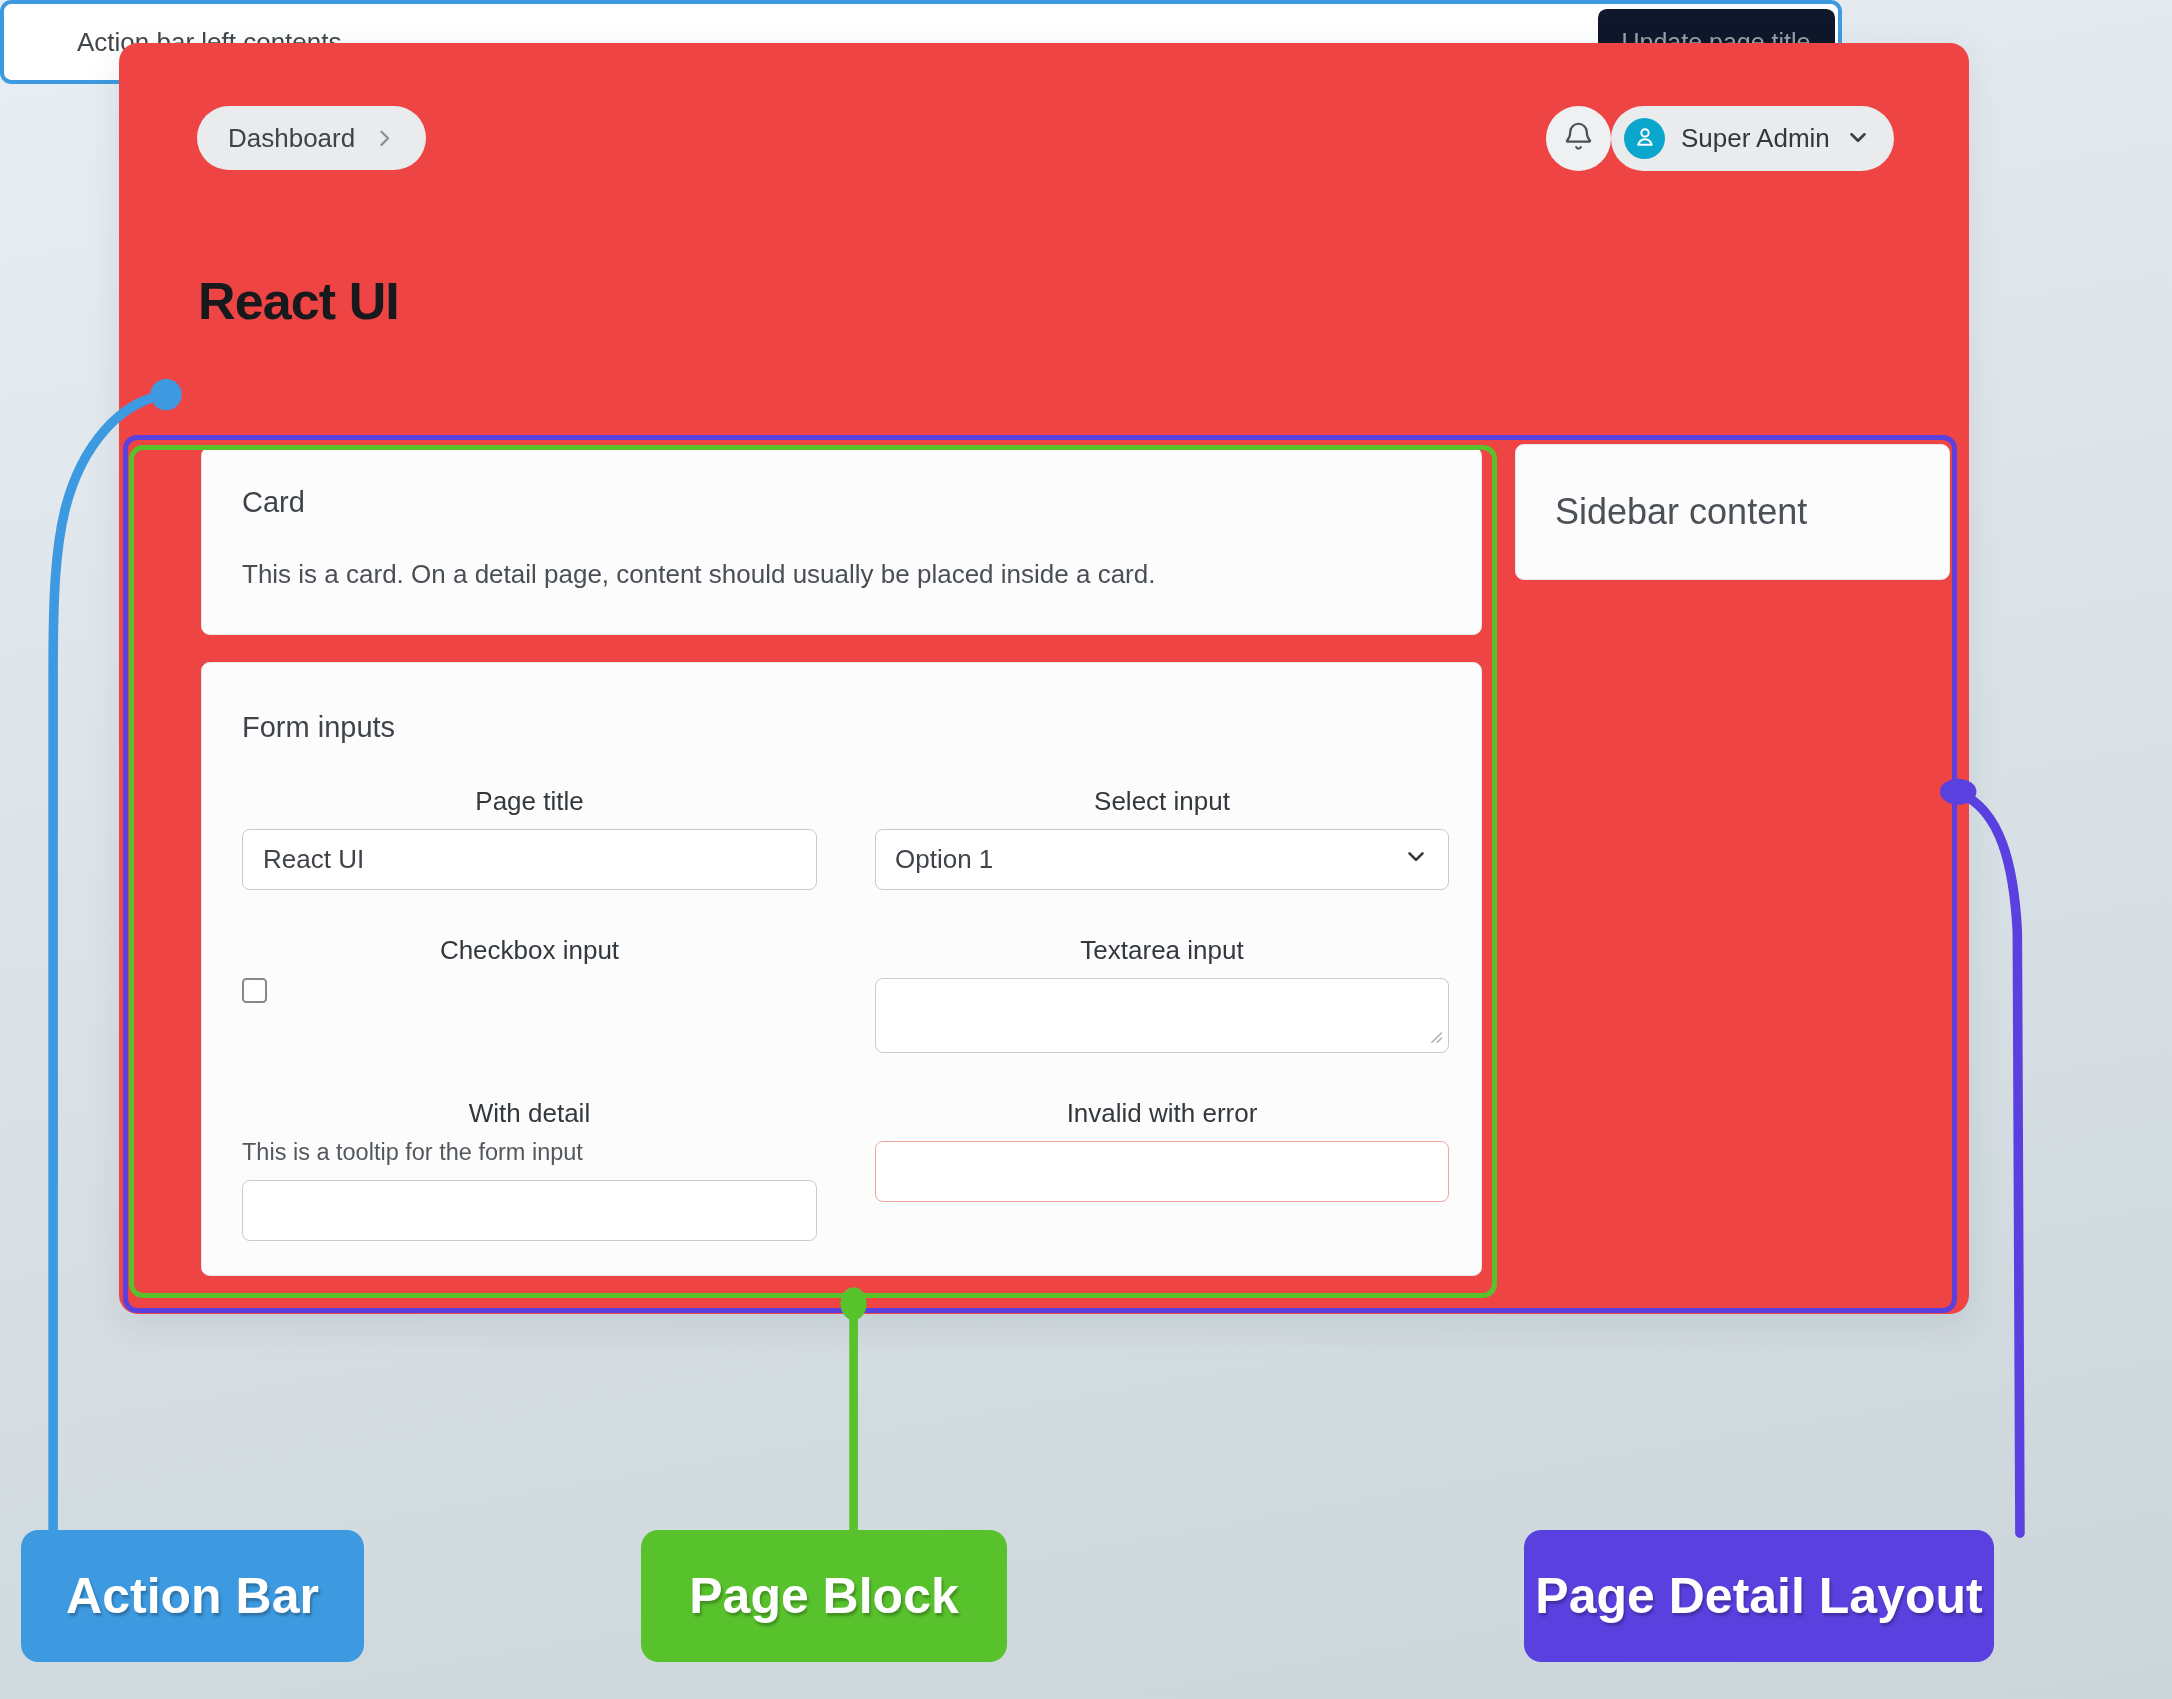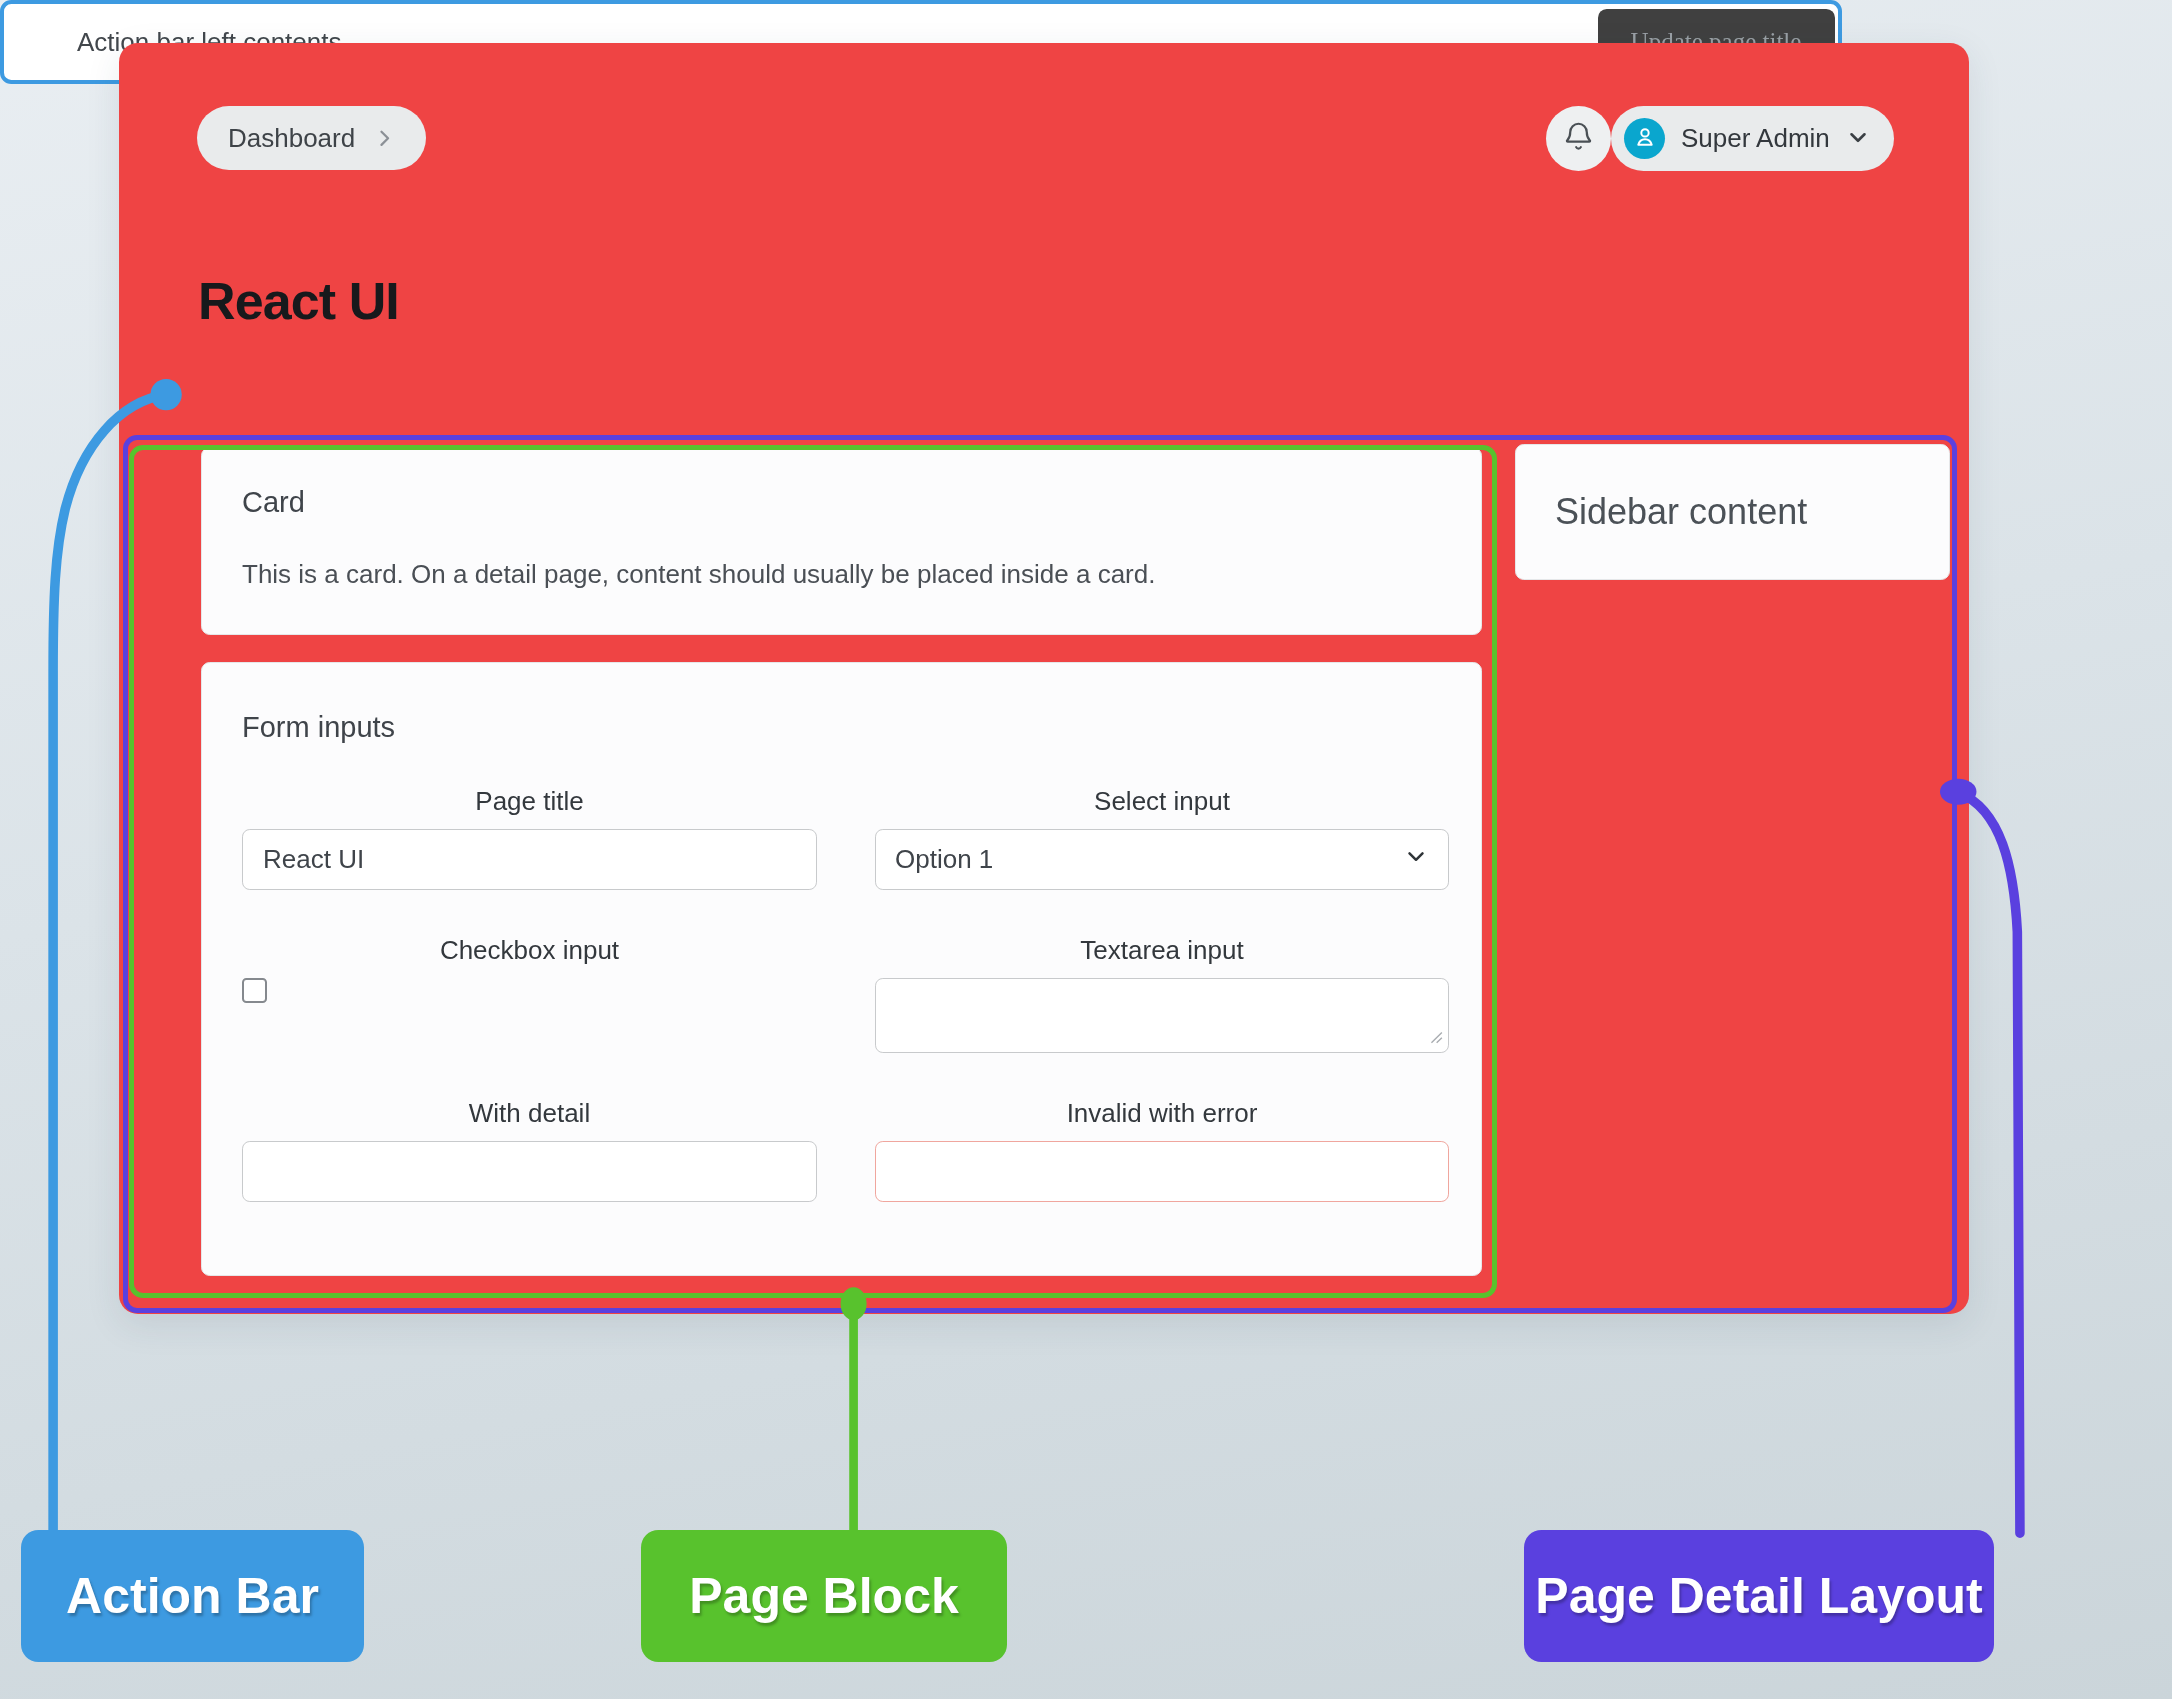--- a/index.html
+++ b/index.html
@@ -85,21 +85,21 @@
   
   .ann-rect { position:absolute; border-radius:14px; z-index:3; }
   .rect-action-bar {
     left:120px; top:341px; width:1842px; height:84px;
     border:4.3px solid #3d9ae1; border-radius:11.3px; background:#ffffff;
     display:flex; align-items:center; z-index:3;
   }
   .action-bar-text { margin-left:73px; font-size:26px; color:#42474c; flex:1; }
   .update-btn {
     width:237px; height:66px; margin-right:3.5px; border:none; cursor:pointer;
-    background:#404040; border-radius:8.7px; font-family:Liberation Serif, serif;
+    background:#0f172a; border-radius:8.7px; font-family:Liberation Sans, sans-serif;
     font-size:25px; color:#9aa0a5;
   }
   .rect-detail { left:123px; top:435px; width:1834px; height:878px; border:5.2px solid #5a40df; }
   .rect-block  { left:129px; top:445px; width:1368px; height:853px;  border:5.2px solid #58c22d; }
 
   .connector-svg { position:absolute; left:0; top:0; z-index:4; pointer-events:none; }
 
   .legend {
     position:absolute; top:1530px; height:132px; z-index:5;
     display:flex; align-items:center; justify-content:center;
@@ -191,20 +191,21 @@
         <span class="resize-grip">
           <svg width="15.6" height="15.6" viewBox="0 0 18 18">
               <path d="M16 4 L4 16 M16 10 L10 16" stroke="#a9adb1" stroke-width="1.6" fill="none"></path>
             </svg>
         </span>
       </div>
     </div>
 
     <div class="field">
       <div class="field-label">With detail</div>
+      <div class="tooltip-text">This is a tooltip for the form input</div>
       <input class="text-input" type="text" style="">
     </div>
 
     <div class="field">
       <div class="field-label">Invalid with error</div>
       <input class="text-input error" type="text" style="">
     </div>
 
   </div>
 </div>

